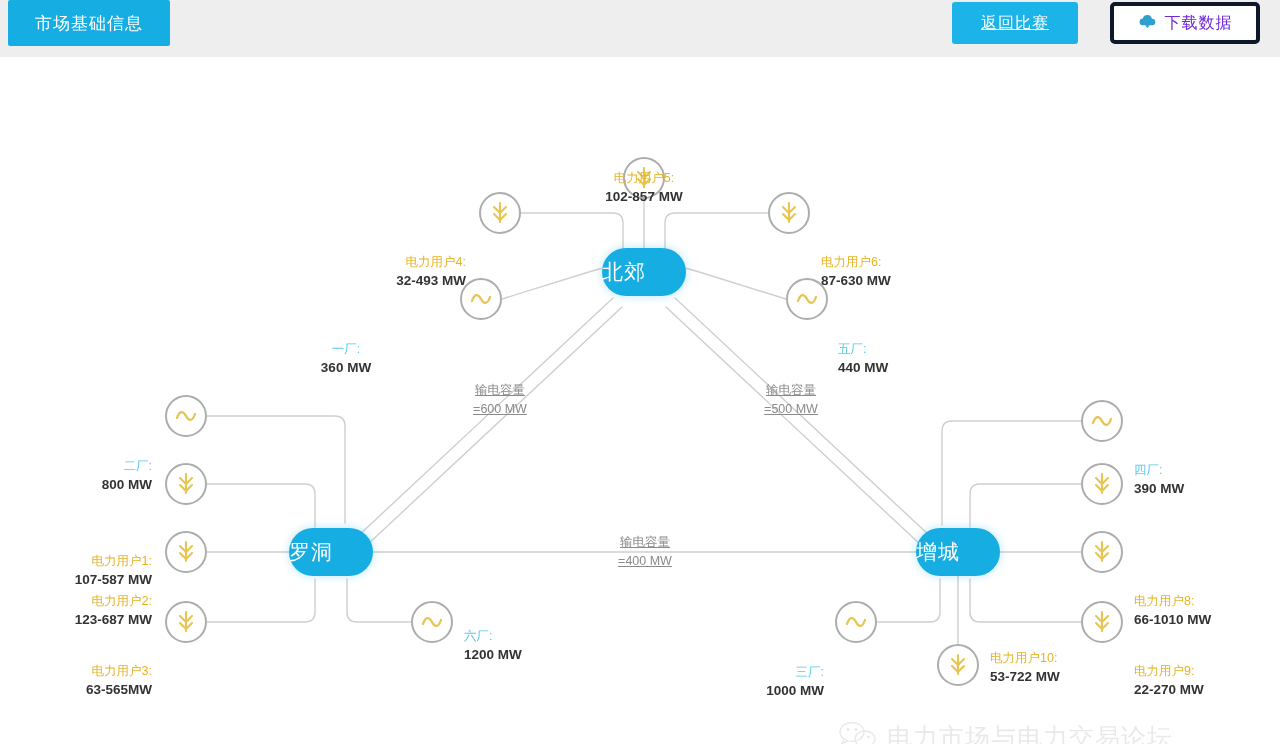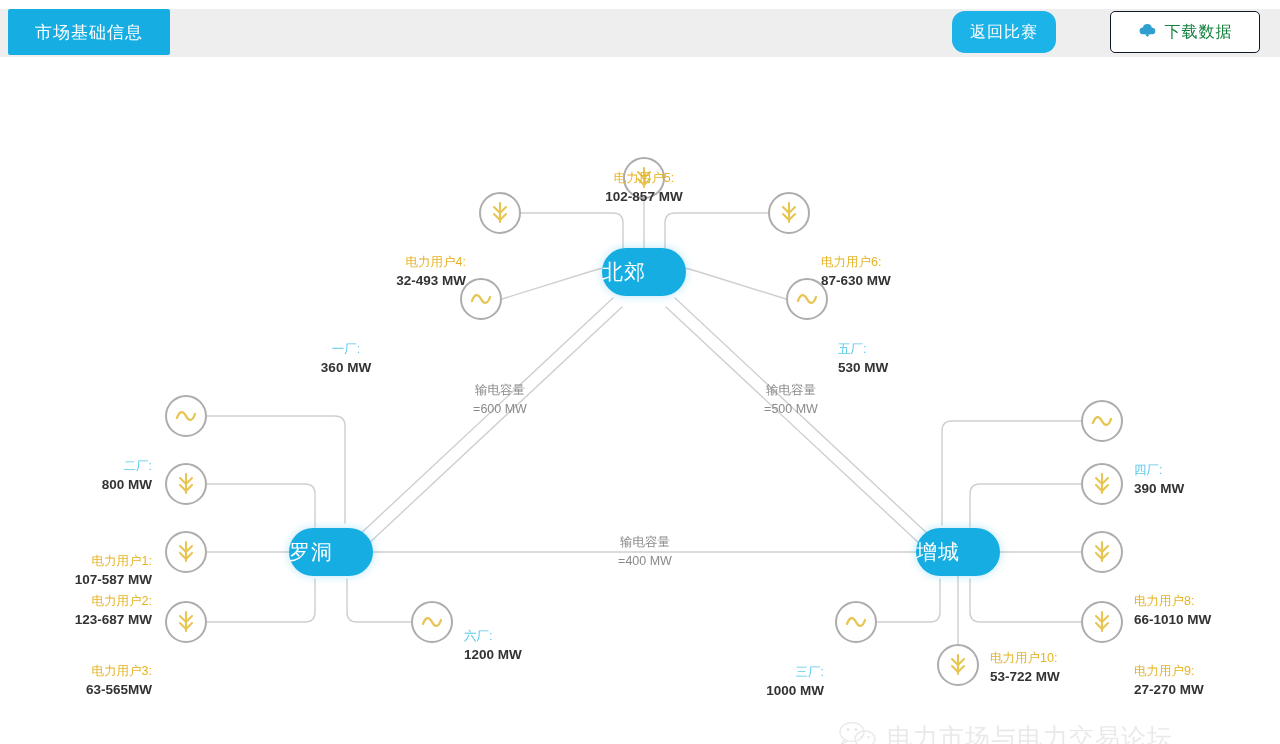--- a/index.html
+++ b/index.html
@@ -5,48 +5,49 @@
   * { box-sizing: border-box; margin: 0; padding: 0; }
   html, body {
     width: 1280px; height: 744px;
     background: #ffffff;
     font-family: "Liberation Sans", "DejaVu Sans", sans-serif;
     overflow: hidden;
   }
 
   
   #header {
-    position: absolute; left: 0; top: 9px;
+    position: absolute; left: 0; top: 0;
     width: 1280px; height: 57px;
     background: #eeeeee;
   }
   #tab-market-info {
     position: absolute; left: 8px; top: 0;
     width: 162px; height: 46px;
     background: #16ade3;
     border-radius: 2px;
     display: flex; align-items: center; justify-content: center;
     color: #ffffff; font-size: 17px; letter-spacing: 1px;
     cursor: pointer;
   }
   #btn-back {
     position: absolute; left: 952px; top: 2px;
-    width: 104px; height: 42px;
+    width: 126px; height: 42px;
     background: #1cb3e8;
-    border: none; border-radius: 13px;
+    border: none; border-radius: 3px;
     color: #ffffff; font-size: 16px; letter-spacing: 1px;
     cursor: pointer;
     font-family: "Liberation Sans", "DejaVu Sans", sans-serif;
+    text-decoration: underline;
   }
   #btn-download {
     position: absolute; left: 1110px; top: 2px;
     width: 150px; height: 42px;
     background: #ffffff;
-    border: 1px solid #0f172a; border-radius: 5px;
-    color: #15803d; font-size: 16px; letter-spacing: 1px;
+    border: 4px solid #0f172a; border-radius: 5px;
+    color: #6d28d9; font-size: 16px; letter-spacing: 1px;
     display: flex; align-items: center; justify-content: center; gap: 8px;
     cursor: pointer;
   }
   #btn-download .cloud-ic { display: block; }
 
   
   #canvas {
     position: absolute; left: 0; top: 57px;
     width: 1280px; height: 687px;
     background: #ffffff;
@@ -82,21 +83,21 @@
   
   .lbl { position: absolute; white-space: nowrap; line-height: 1.45; }
   .lbl .nm  { font-size: 12.5px; color: #e6b325; }
   .lbl .nm.gen { color: #5bc8ea; }
   .lbl .vv  { font-size: 13.5px; color: #333333; font-weight: bold; }
   .lbl.r { text-align: right; }
   .lbl.l { text-align: left; }
   .lbl.c { text-align: center; }
 
   .caplbl { position: absolute; text-align: center; white-space: nowrap;
-            font-size: 12.5px; color: #8a8a8a; line-height: 1.55; }
+            font-size: 12.5px; color: #8a8a8a; line-height: 1.55; text-decoration: underline; }
   .caplbl .cv { color: #8a8a8a; }
 
   
   #watermark {
     position: absolute; left: 838px; top: 663px;
     display: flex; align-items: center; gap: 9px;
     pointer-events: none; opacity: .55;
   }
   #watermark .wm-text {
     font-size: 25px; color: #d8d8d8; letter-spacing: 1px;
@@ -192,21 +193,21 @@
     <div class="vv">360 MW</div>
   </div>
 
   <div class="dev" style="left:786px; top:221px;">
     <svg width="22" height="14" viewBox="0 0 22 14">
       <path d="M2,9 C4.5,1.5 8,1.5 11,7 C14,12.5 17.5,12.5 20,5" stroke="#e8c552" stroke-width="2.3" fill="none" stroke-linecap="round"></path>
     </svg>
   </div>
   <div class="lbl l" style="left:838px; top:283px; width:90px;">
     <div class="nm gen">五厂:</div>
-    <div class="vv">530 MW</div>
+    <div class="vv">440 MW</div>
   </div>
 
   <div class="dev" style="left:165px; top:338px;">
     <svg width="22" height="14" viewBox="0 0 22 14">
       <path d="M2,9 C4.5,1.5 8,1.5 11,7 C14,12.5 17.5,12.5 20,5" stroke="#e8c552" stroke-width="2.3" fill="none" stroke-linecap="round"></path>
     </svg>
   </div>
   <div class="lbl r" style="left:62px; top:400px; width:90px;">
     <div class="nm gen">二厂:</div>
     <div class="vv">800 MW</div>
@@ -354,21 +355,21 @@
     <svg width="18" height="24" viewBox="0 0 18 24">
       <g stroke="#e8c552" stroke-width="2.1" fill="none" stroke-linecap="round" stroke-linejoin="round">
         <path d="M9,2 L9,21"></path>
           <path d="M3,6 L9,12 L15,6"></path>
           <path d="M3,13 L9,19 L15,13"></path>
       </g>
     </svg>
   </div>
   <div class="lbl l" style="left:1134px; top:605px; width:130px;">
     <div class="nm">电力用户9:</div>
-    <div class="vv">27-270 MW</div>
+    <div class="vv">22-270 MW</div>
   </div>
 
   <div class="dev" style="left:937px; top:587px;">
     <svg width="18" height="24" viewBox="0 0 18 24">
       <g stroke="#e8c552" stroke-width="2.1" fill="none" stroke-linecap="round" stroke-linejoin="round">
         <path d="M9,2 L9,21"></path>
           <path d="M3,6 L9,12 L15,6"></path>
           <path d="M3,13 L9,19 L15,13"></path>
       </g>
     </svg>

